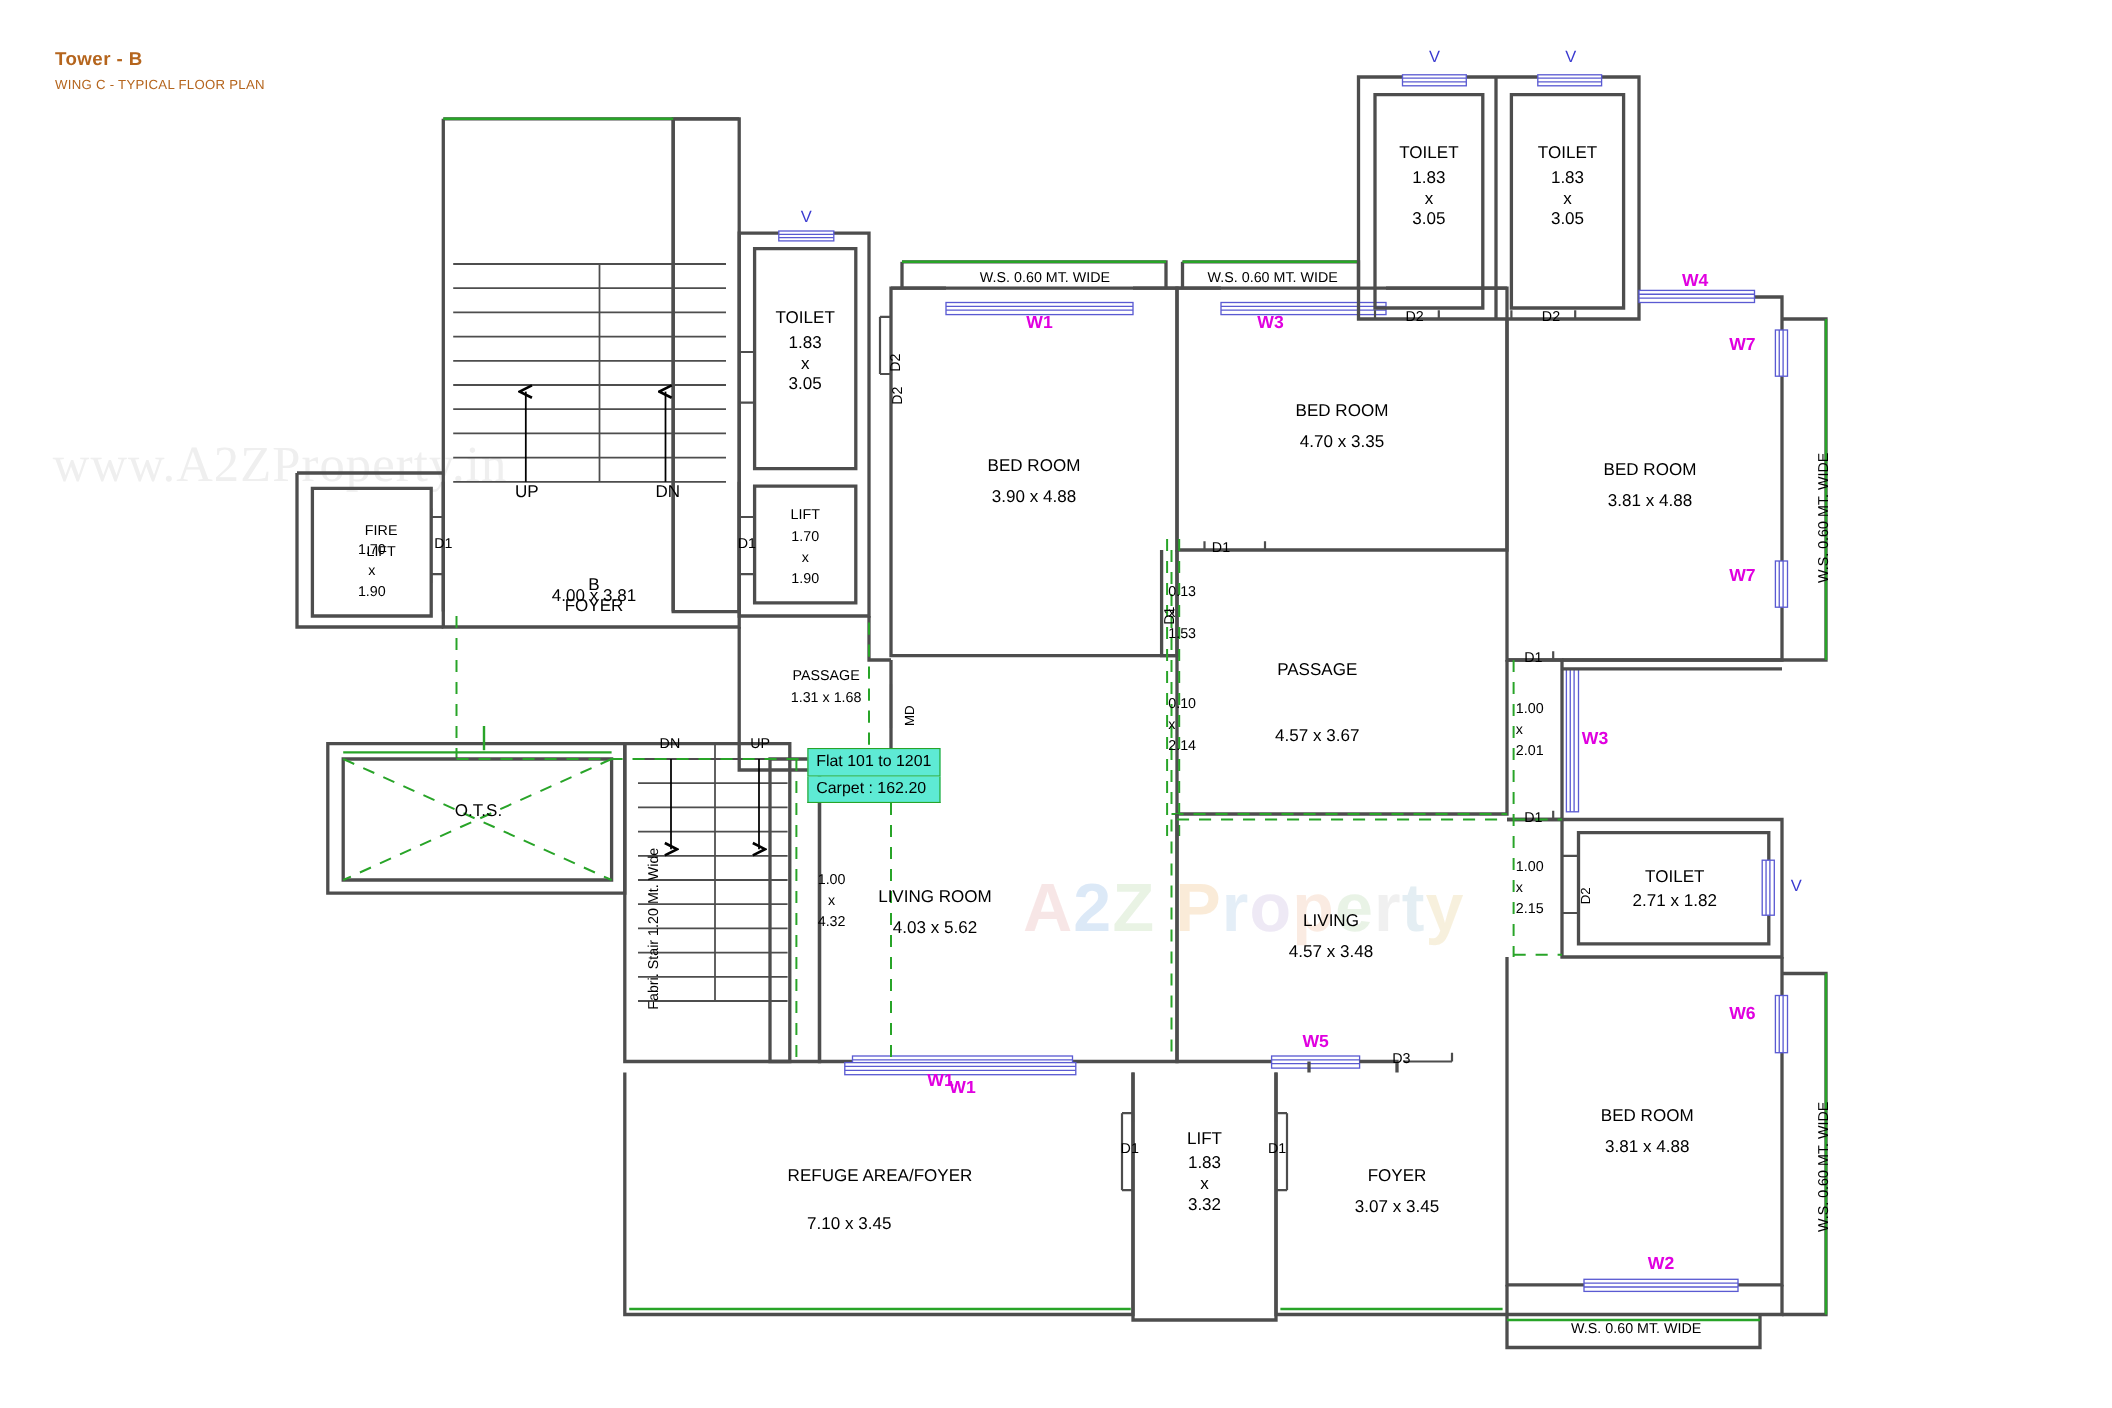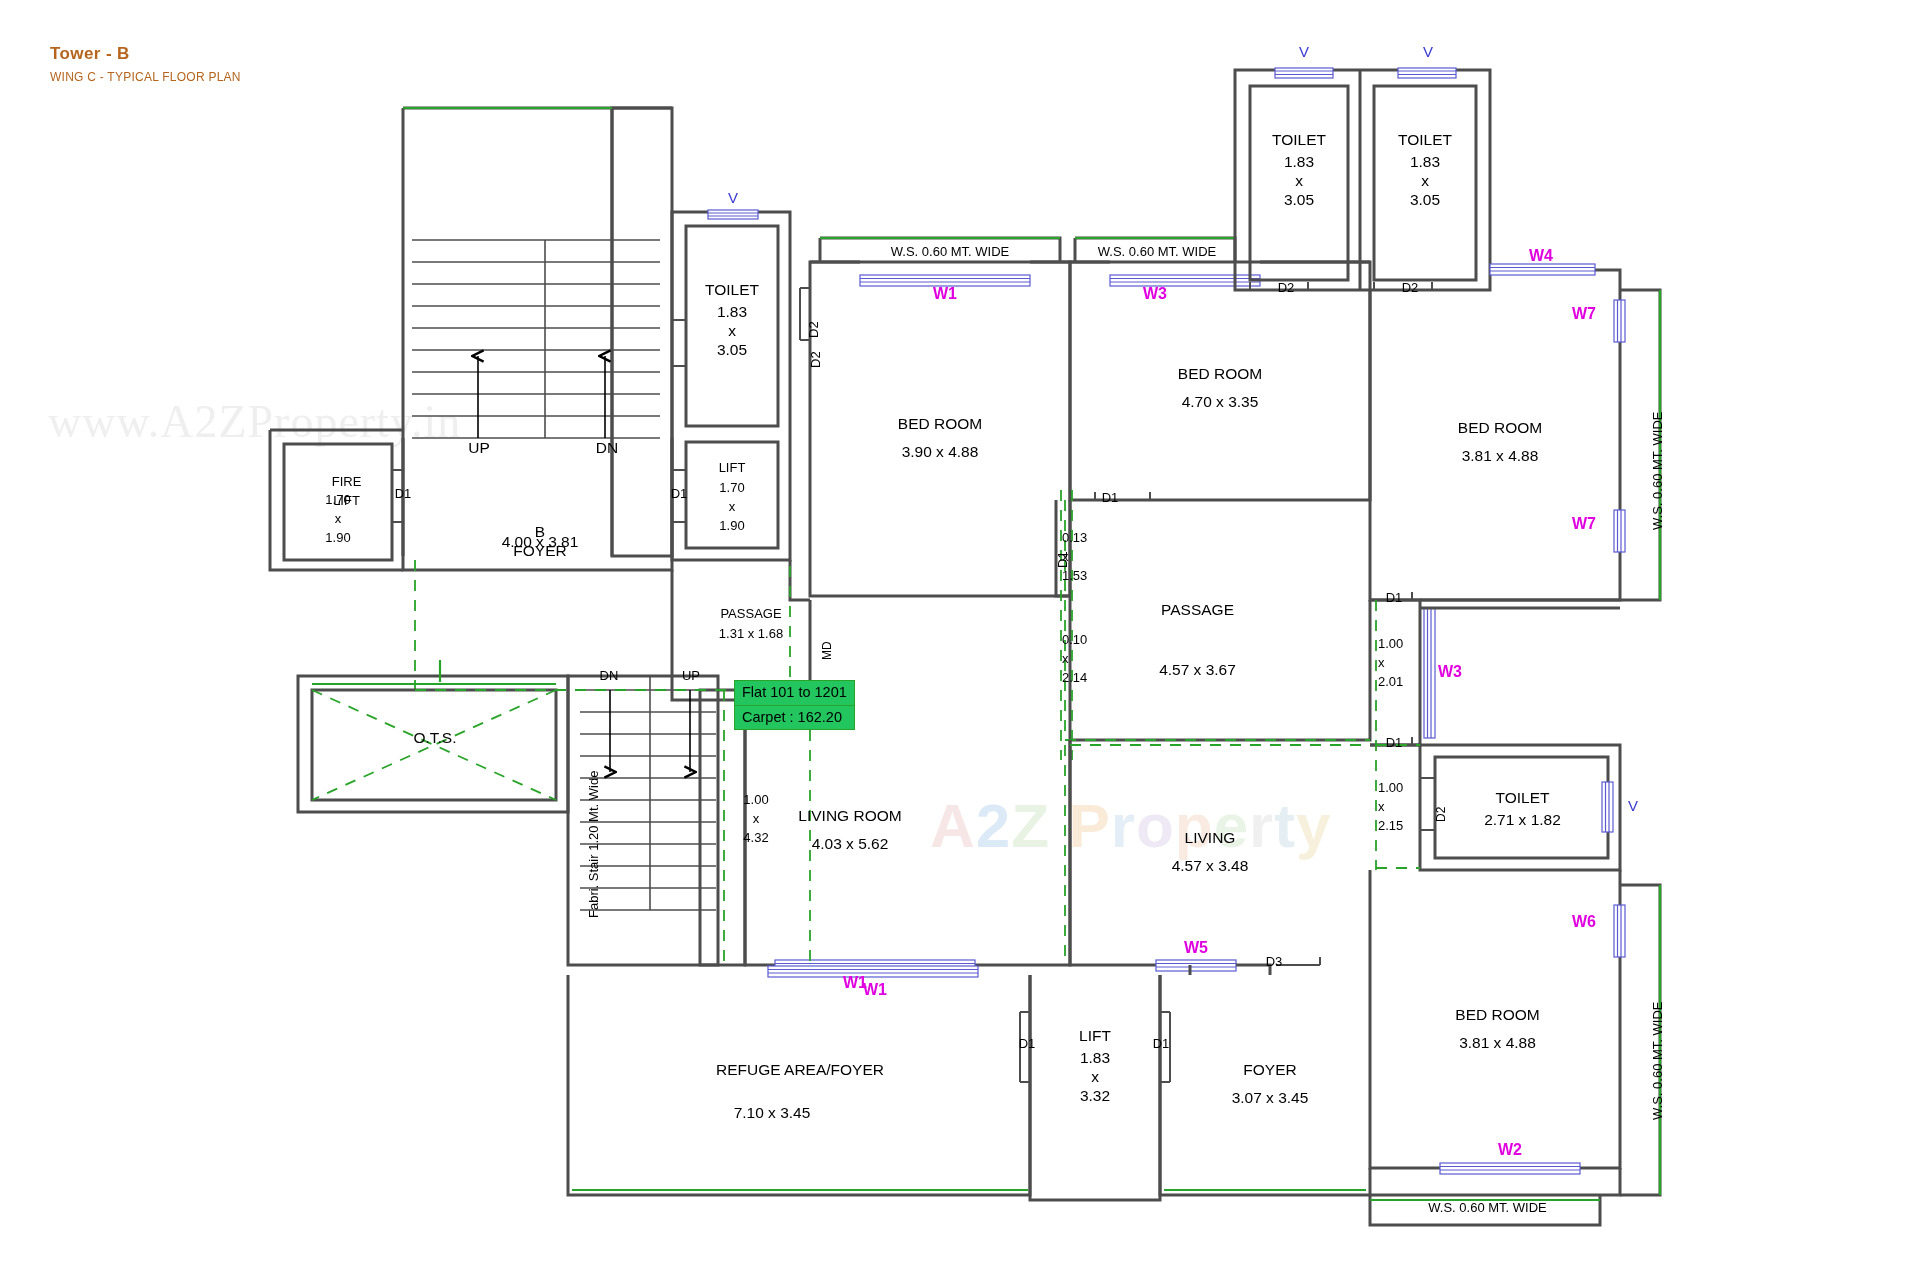--- a/index.html
+++ b/index.html
@@ -19,21 +19,21 @@
 
   
   .lb{position:absolute;font-size:15.5px;line-height:19px;text-align:center;white-space:pre;}
   .lb.s{font-size:13px;}
   .lb.xs{font-size:12px;}
   .rot{transform-origin:0 0;}
   .mag{color:#e000e0;font-size:16px;font-weight:bold;}
   .blu{color:#3a3ad0;font-size:15px;}
   .ws{font-size:13px;}
   .flatbox{position:absolute;font-size:14.5px;line-height:1;}
-  .flatbox div{border:1.3px solid #28a428;padding:4px 7px 5px 7px;background:#22c55e;white-space:nowrap;}
+  .flatbox div{border:1.3px solid #28a428;padding:4px 7px 5px 7px;background:#5eead4;white-space:nowrap;}
   .flatbox div+div{border-top:none;}
 </style>
 </head>
 <body>
 
 <div class="ttl">Tower - B</div>
 <div class="sub">WING C - TYPICAL FLOOR PLAN</div>
 
 <div class="wm1">www.A2ZProperty.in</div>
 <div class="wm2"><span style="color:#e8b0b0;">A</span><span style="color:#8fb8e8;">2</span><span style="color:#b8d8a8;">Z</span><span style="color:#c8c8c8;"> </span><span style="color:#f0c080;">P</span><span style="color:#a8c8e8;">r</span><span style="color:#c8b8e0;">o</span><span style="color:#f0c0a0;">p</span><span style="color:#b8d8b0;">e</span><span style="color:#d0d0d0;">r</span><span style="color:#a8c8d8;">t</span><span style="color:#e8d090;">y</span></div>

